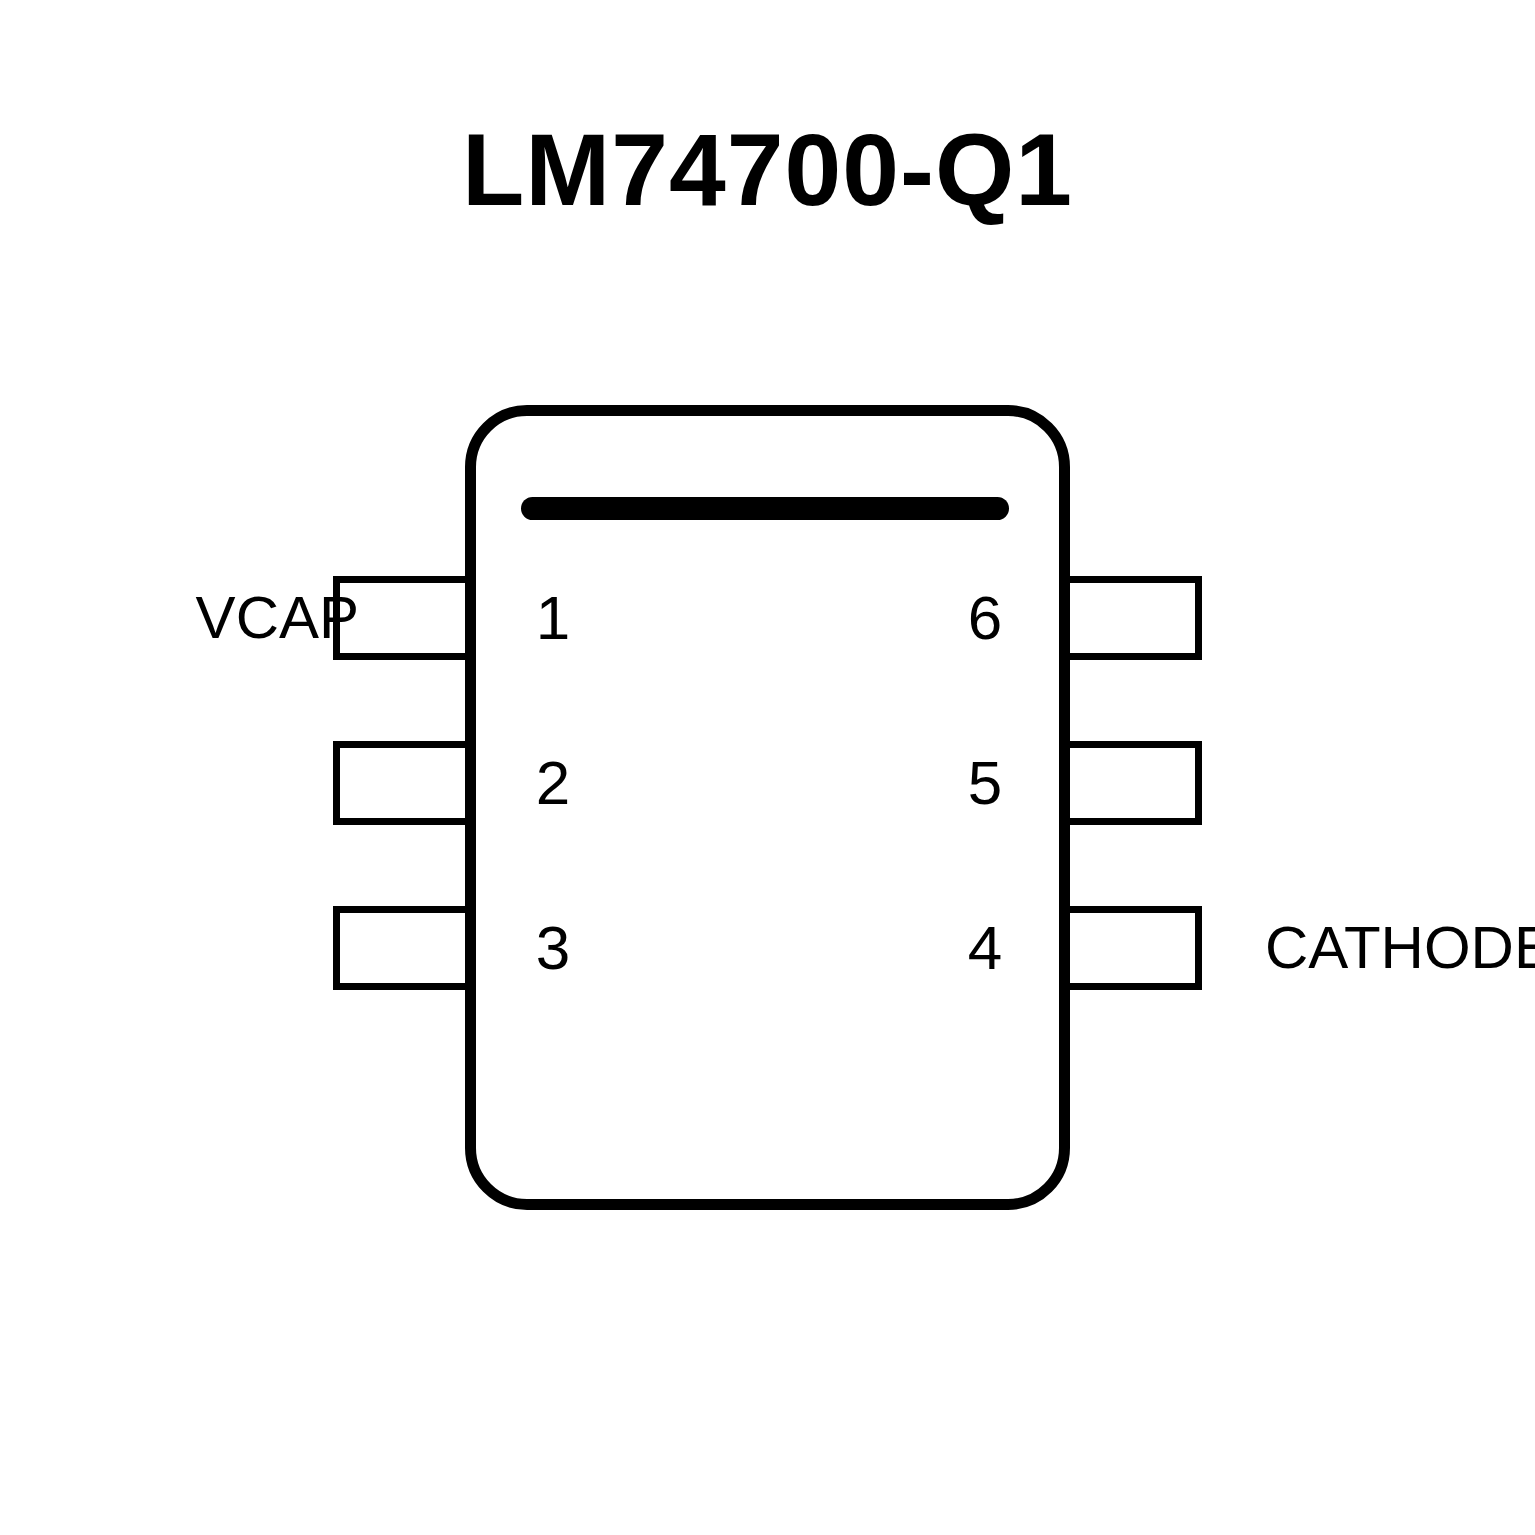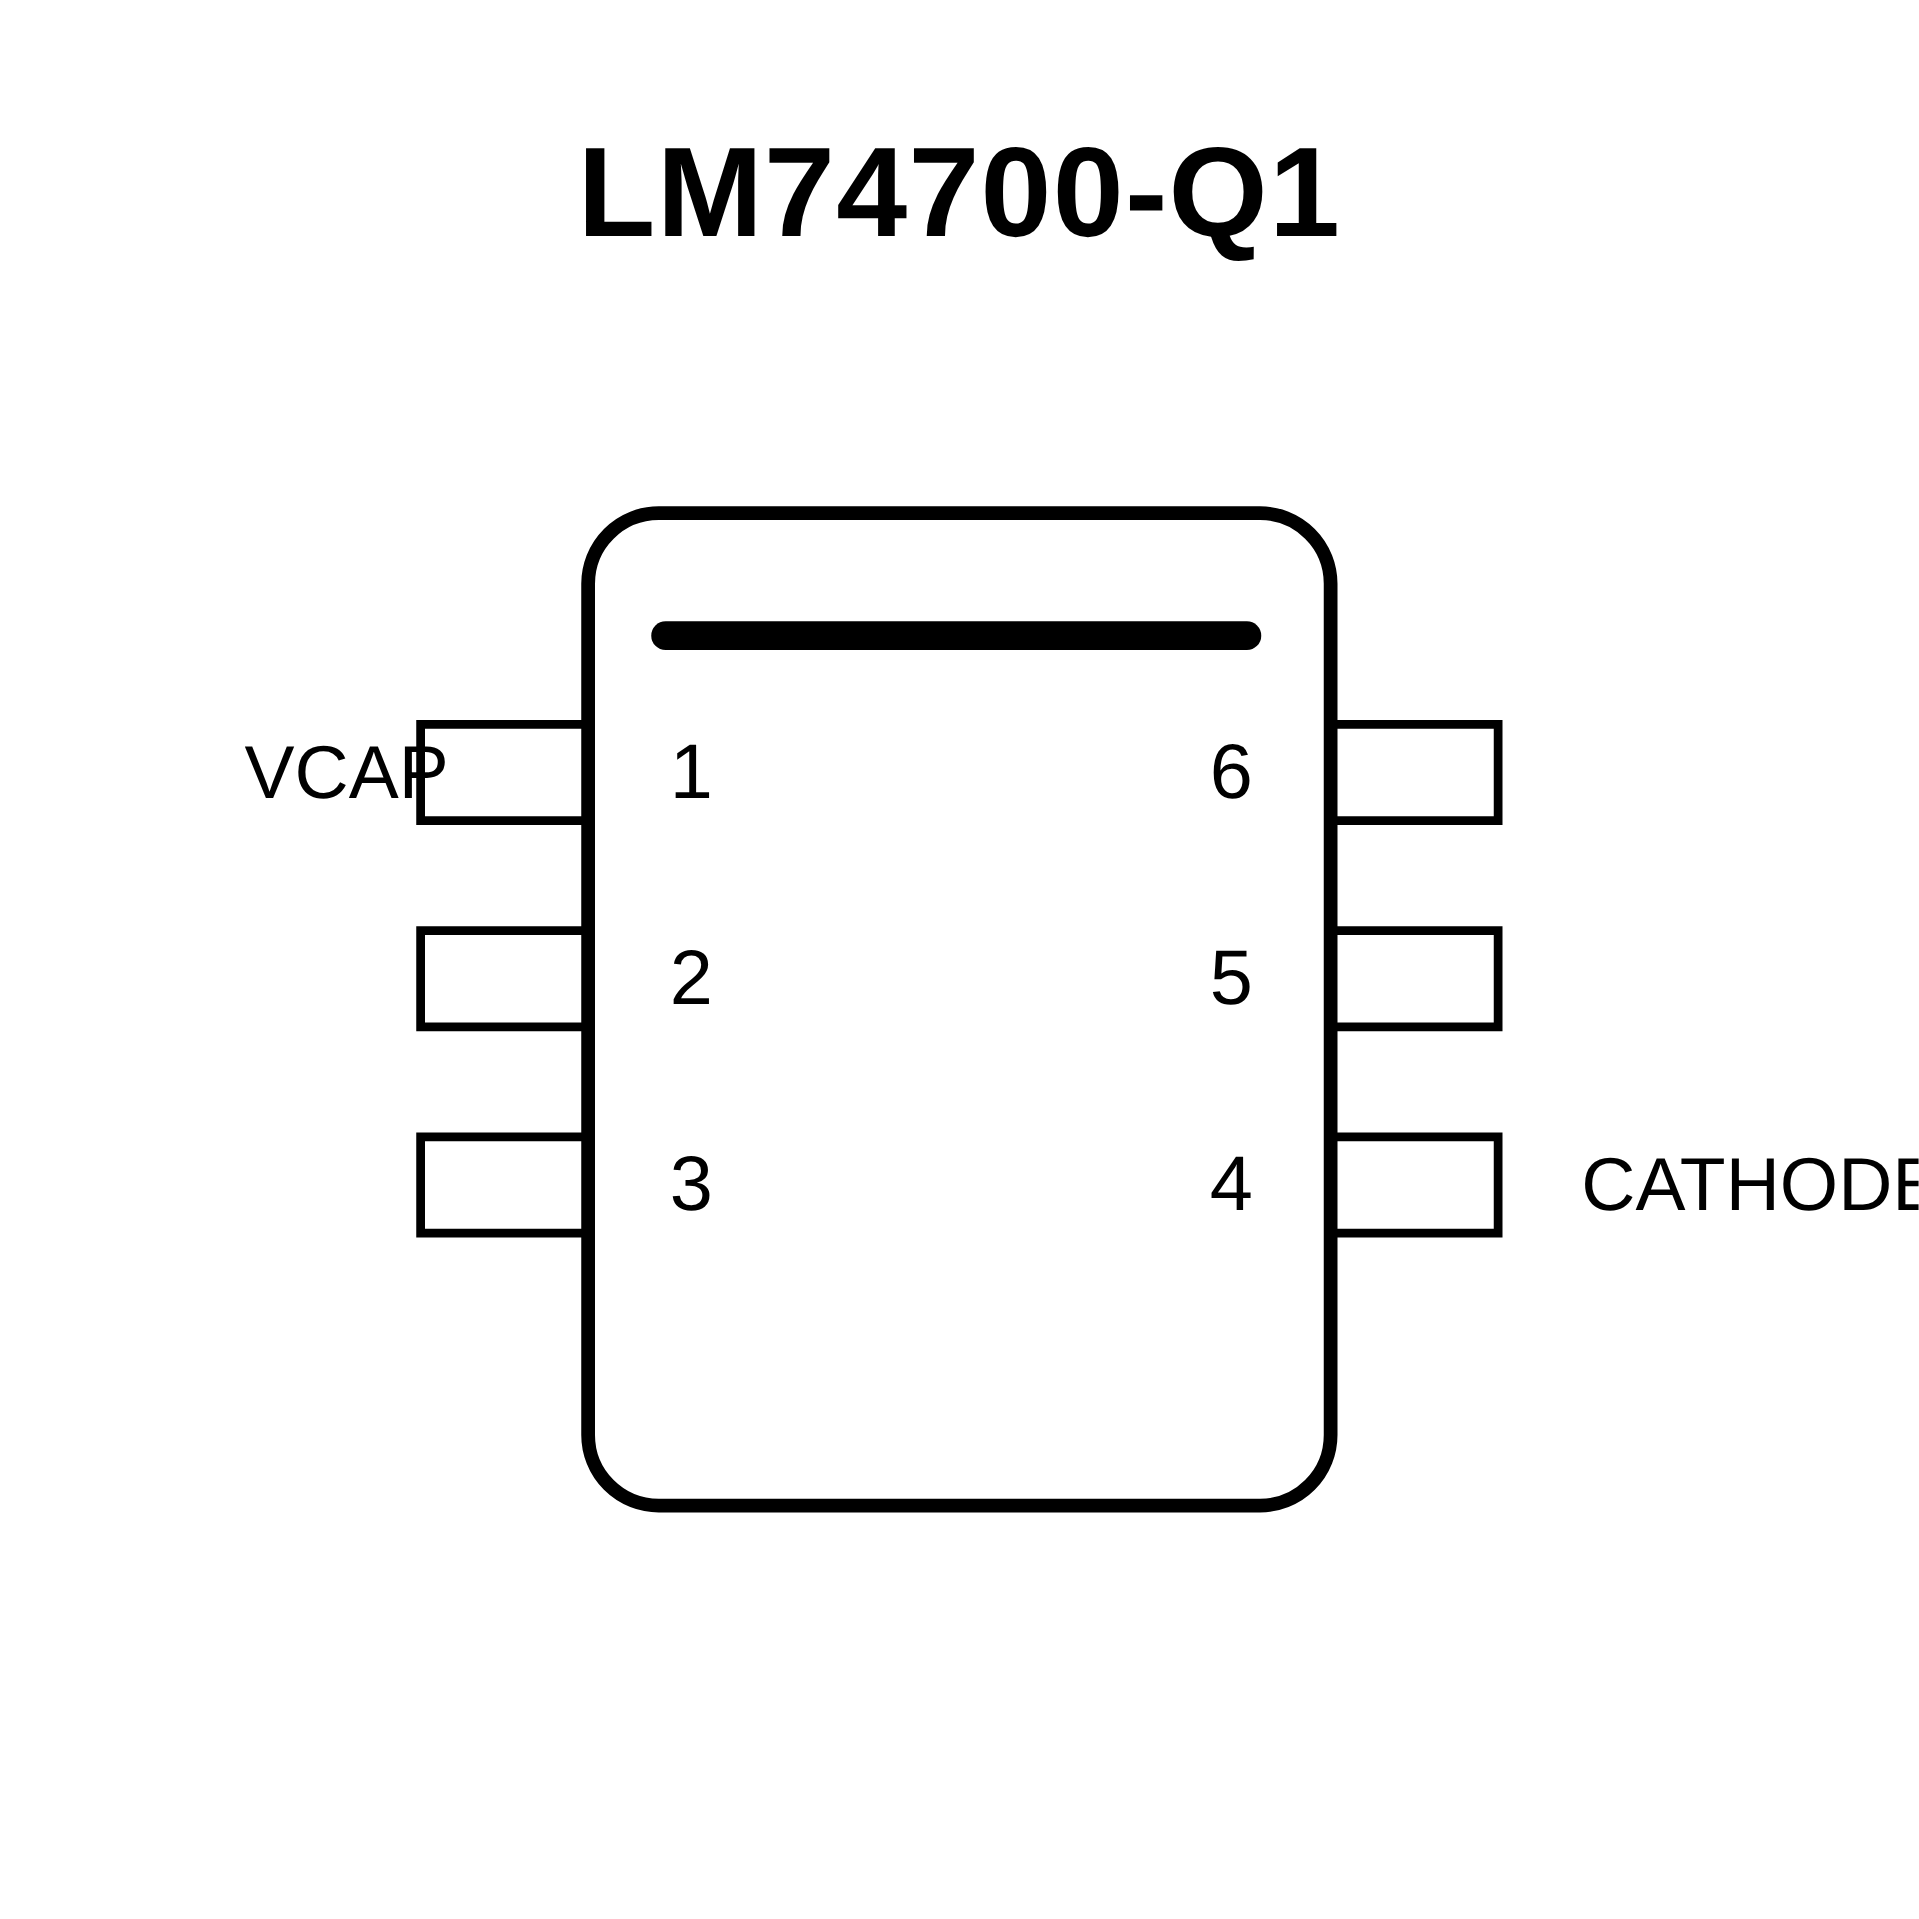--- a/index.html
+++ b/index.html
@@ -11,21 +11,21 @@
   .canvas {
     position: relative;
     width: 1535px;
     height: 1535px;
     background: #ffffff;
     overflow: hidden;
     color: #000000;
   }
   .title {
     position: absolute;
-    top: 96px;
+    top: 112px;
     left: 0;
     width: 100%;
     text-align: center;
     font-size: 102px;
     font-weight: 800;
     letter-spacing: 1px;
     color: #000000;
   }
   .chip-body {
     position: absolute;

